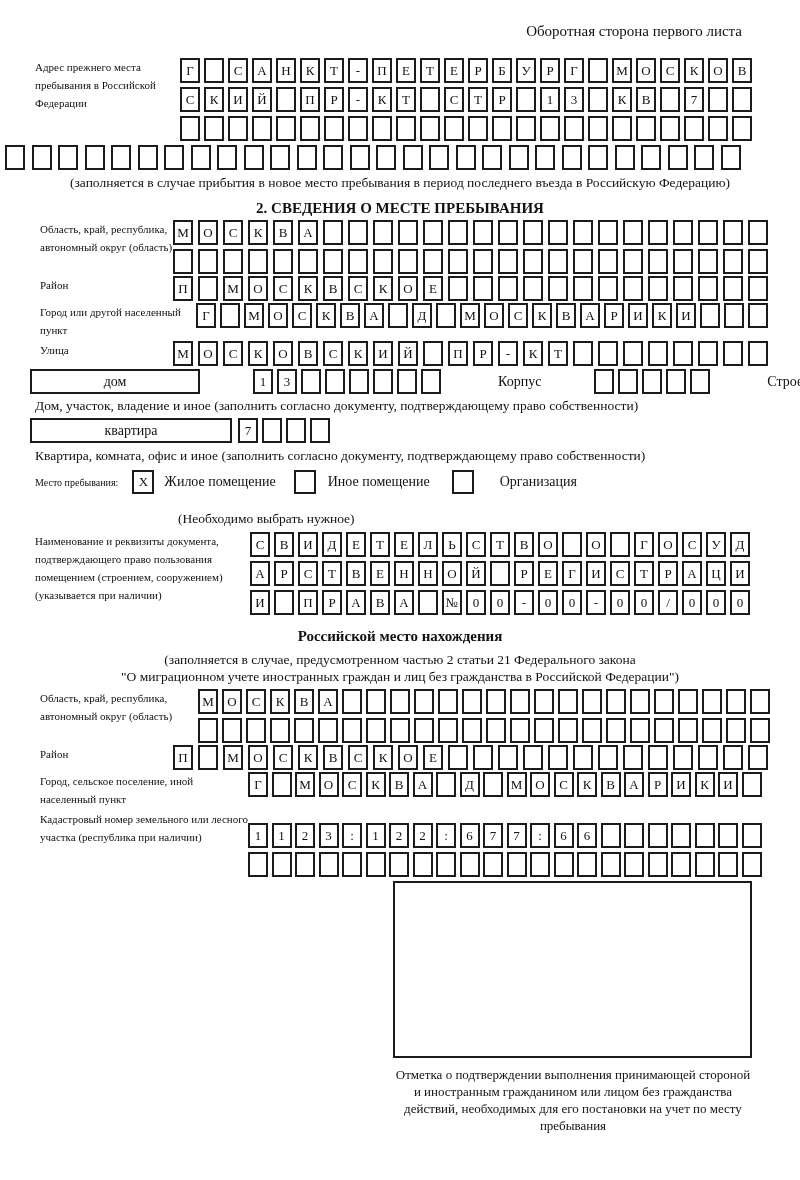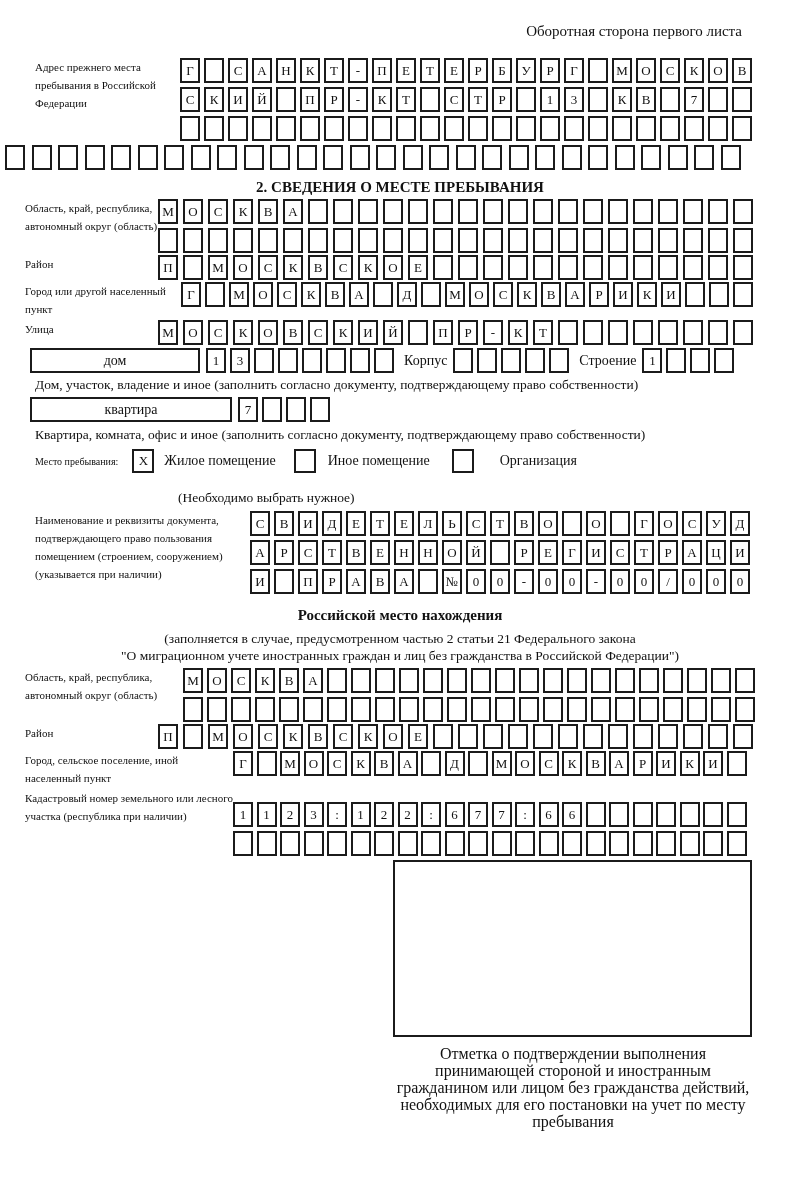--- a/index.html
+++ b/index.html
@@ -18,35 +18,35 @@
   .lbl{font-size:11px;line-height:18px;flex-shrink:0;}
   .crows{display:flex;flex-direction:column;gap:4px;}
 
   .crow{display:flex;gap:var(--g,4px);}
   .cell{flex:0 0 16px;width:16px;height:21px;border:2px solid #1b1b1b;
         font-size:13px;line-height:21px;text-align:center;background:#fff;}
   .g35{--g:3.5px}.g4{--g:4px}.g5{--g:5px}.g65{--g:6.5px}
 
   .w-addr{flex-basis:145px}.w-reg{flex-basis:133px}.w-city2{flex-basis:156px}
   .w-reg3{flex-basis:158px}.w-city3{flex-basis:208px}.w-doc{flex-basis:215px}
-  .ml24{margin-left:25px}.ml35{margin-left:35px}.ml5{margin-left:5px}
+  .ml24{margin-left:40px}.ml35{margin-left:35px}.ml5{margin-left:5px}
 
   .named-box{height:21px;border:2px solid #1b1b1b;display:flex;align-items:center;
              justify-content:center;font-size:14px;background:#fff;flex-shrink:0;}
   .house-row{display:flex;align-items:flex-start;margin-left:30px;}
   .inline-lbl{font-size:14px;line-height:25px;flex-shrink:0;}
 
   .stay-row{display:flex;align-items:center;margin-left:35px;}
   .stay-lbl{font-size:10px;}
   .cbx{width:18px;height:20px;border:2px solid #1b1b1b;display:inline-flex;
        align-items:center;justify-content:center;font-size:13px;flex-shrink:0;}
   .opt{font-size:14px;}
 
   .stamp-box{margin-left:393px;width:355px;height:173px;border:2px solid #1b1b1b;background:#fff;}
-  .stamp-caption{margin-left:393px;width:360px;text-align:center;font-size:16px;line-height:17px;margin-top:8px;}
+  .stamp-caption{margin-left:393px;width:360px;text-align:center;font-size:13px;line-height:17px;margin-top:8px;}
 </style>
 </head>
 <body>
 
 <div class="sheet">
 
   <div class="page-title">Оборотная сторона первого листа</div>
 
   <div class="row ml35" style="margin-top:18px;">
     <div class="lbl w-addr">Адрес прежнего места пребывания в Российской Федерации</div>
@@ -154,20 +154,21 @@
       <span class="cell"></span>
       <span class="cell"></span>
       <span class="cell"></span>
       <span class="cell"></span>
       <span class="cell"></span>
       <span class="cell"></span>
       <span class="cell"></span>
       <span class="cell"></span>
       <span class="cell"></span>
     </div>
+  <div class="note center" style="margin-top:4px;">(заполняется в случае прибытия в новое место пребывания в период последнего въезда в Российскую Федерацию)</div>
 
   <div class="sec-title" style="margin-top:8px;">2. СВЕДЕНИЯ О МЕСТЕ ПРЕБЫВАНИЯ</div>
 
   <div class="row ml24" style="margin-top:2px;">
     <div class="lbl w-reg">Область, край, республика, автономный округ (область)</div>
     <div class="crows">
       <div class="crow g5">
           <span class="cell">М</span>
           <span class="cell">О</span>
           <span class="cell">С</span>
@@ -305,21 +306,21 @@
         <span class="cell"></span>
         <span class="cell"></span>
         <span class="cell"></span>
         <span class="cell"></span>
         <span class="cell"></span>
         <span class="cell"></span>
         <span class="cell"></span>
       </div>
   </div>
 
-  <div class="house-row" style="margin-top:3px;">
+  <div class="house-row" style="margin-top:3px;gap:47px;">
     <div class="named-box" style="width:166px;">
       <span>дом</span>
     </div>
     <div class="crow g4" style="margin-left:6px;">
         <span class="cell">1</span>
         <span class="cell">3</span>
         <span class="cell"></span>
         <span class="cell"></span>
         <span class="cell"></span>
         <span class="cell"></span>

